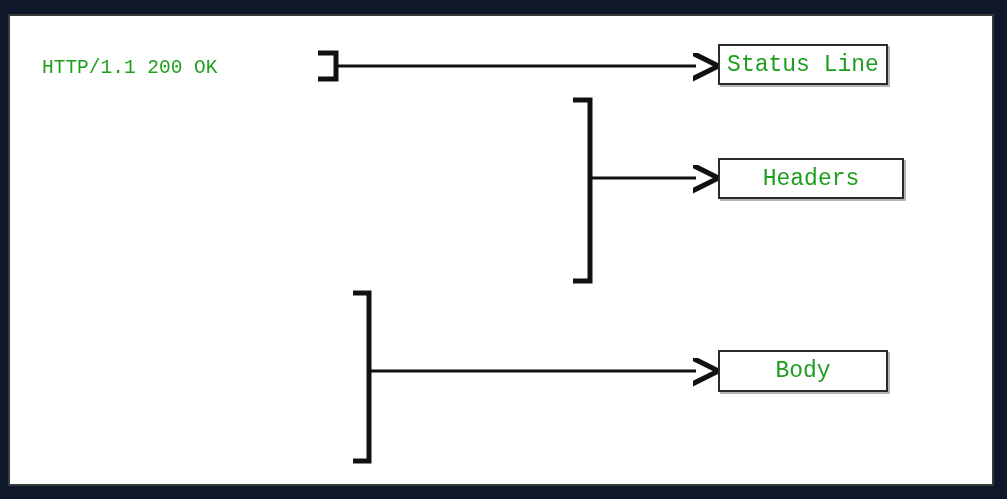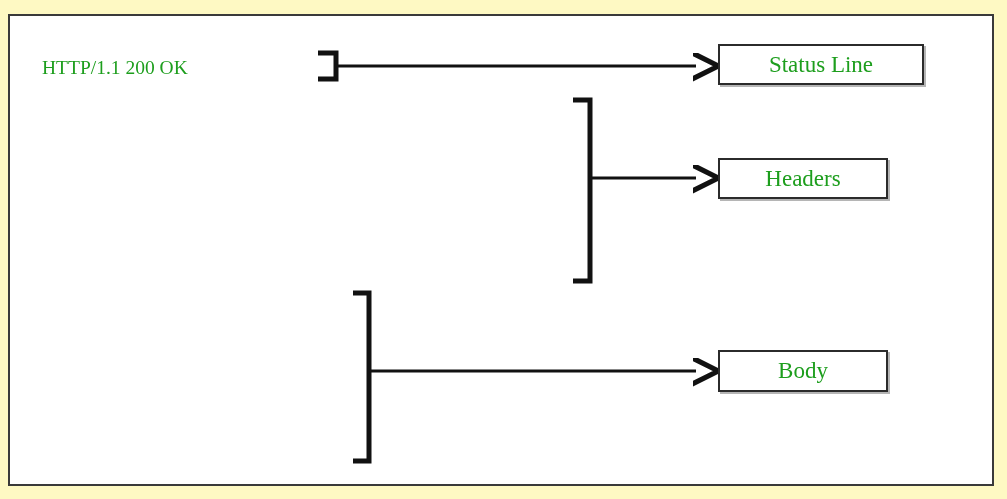--- a/index.html
+++ b/index.html
@@ -4,22 +4,22 @@
 <style>
   html, body {
     margin: 0;
     padding: 0;
     background: #ffffff;
   }
   #canvas {
     position: relative;
     width: 1007px;
     height: 499px;
-    background: #fef9c3;
-    font-family: Liberation Serif, serif;
+    background: #0f172a;
+    font-family: Liberation Mono, monospace;
     overflow: hidden;
   }
   
   #outer-frame {
     position: absolute;
     left: 8px;
     top: 14px;
     width: 986px;
     height: 472px;
     border: 2px solid #3a3a3a;
@@ -45,22 +45,22 @@
     border: 2px solid #2b2b2b;
     background: #ffffff;
     color: #1d9e1d;
     display: flex;
     align-items: center;
     justify-content: center;
     box-sizing: border-box;
     font-size: 23px;
     box-shadow: 2px 2px 0 rgba(120,120,120,0.55);
   }
-  #box-status-line { left: 718px; top: 44px;  width: 206px; height: 41px; }
-  #box-headers     { left: 718px; top: 158px; width: 170px; height: 41px; }
+  #box-status-line { left: 718px; top: 44px;  width: 170px; height: 41px; }
+  #box-headers     { left: 718px; top: 158px; width: 186px; height: 41px; }
   #box-body        { left: 718px; top: 350px; width: 170px; height: 42px; }
 
   
   #connectors {
     position: absolute;
     left: 0; top: 0;
     width: 1007px;
     height: 499px;
     pointer-events: none;
   }

